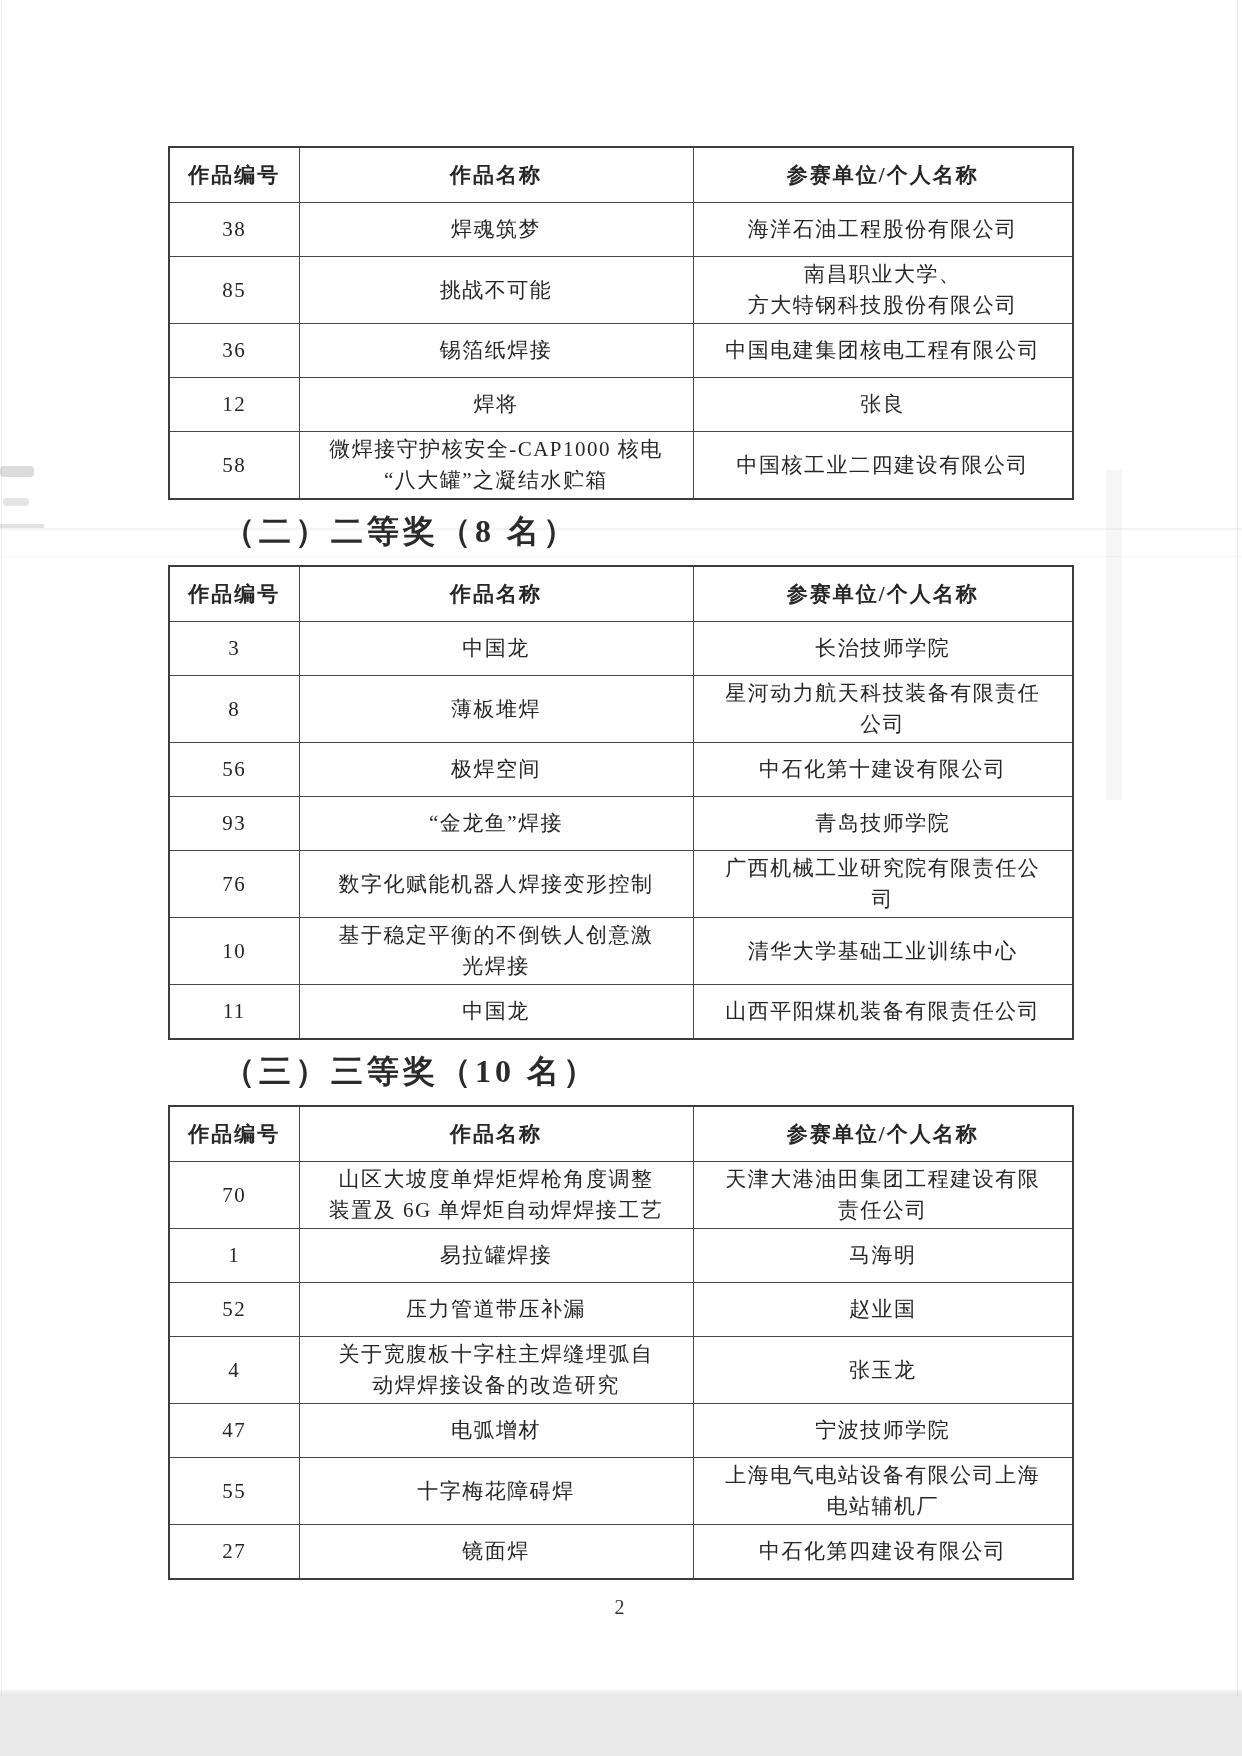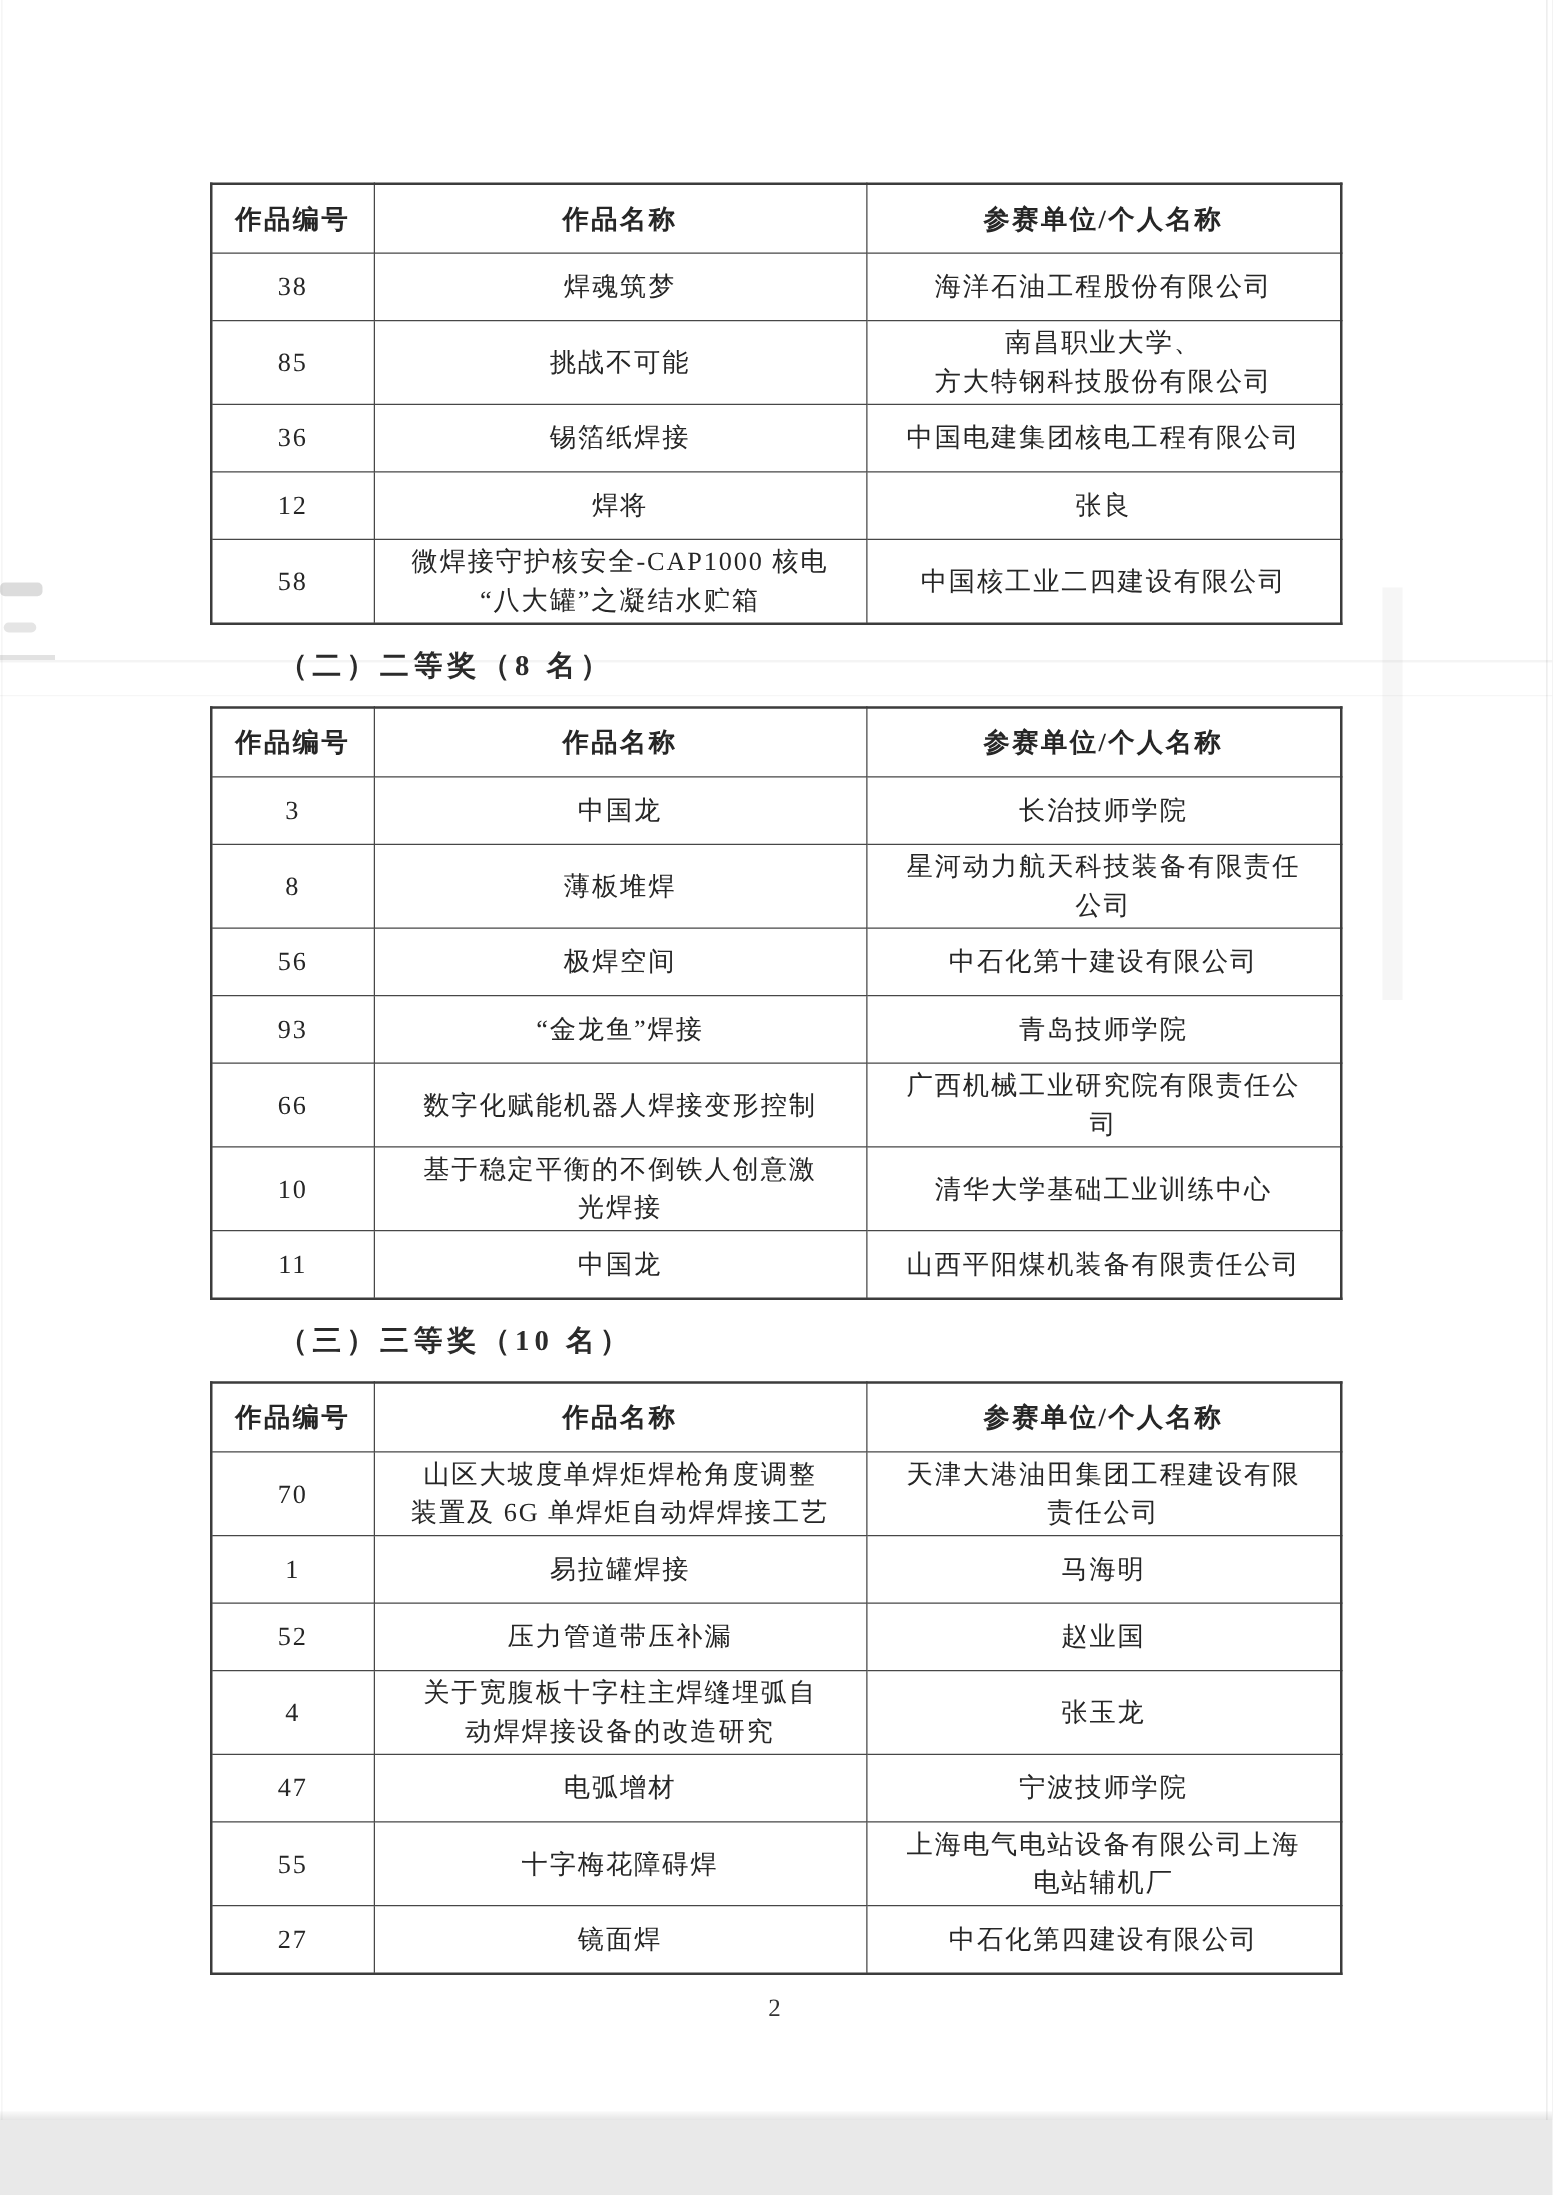--- a/index.html
+++ b/index.html
@@ -46,21 +46,21 @@
     font-weight: 600;
     letter-spacing: 2px;
   }
   table.awards td { height: 49px; }
   .section-heading {
     height: 40px;
     margin: 12px 0 13px 0;
     padding-left: 55px;
     display: flex;
     align-items: center;
-    font-size: 23px;
+    font-size: 32px;
     font-weight: 600;
     letter-spacing: 4px;
     color: #2b2b2b;
     text-align: center;
   }
   .page-number {
     margin-top: 16px;
     text-align: center;
     font-size: 20px;
     color: #333;
@@ -161,21 +161,21 @@
             <td>56</td>
             <td>极焊空间</td>
             <td>中石化第十建设有限公司</td>
           </tr>
           <tr>
             <td>93</td>
             <td>“金龙鱼”焊接</td>
             <td>青岛技师学院</td>
           </tr>
           <tr>
-            <td>66</td>
+            <td>76</td>
             <td>数字化赋能机器人焊接变形控制</td>
             <td>广西机械工业研究院有限责任公
 司</td>
           </tr>
           <tr>
             <td>10</td>
             <td>基于稳定平衡的不倒铁人创意激
 光焊接</td>
             <td>清华大学基础工业训练中心</td>
           </tr>

